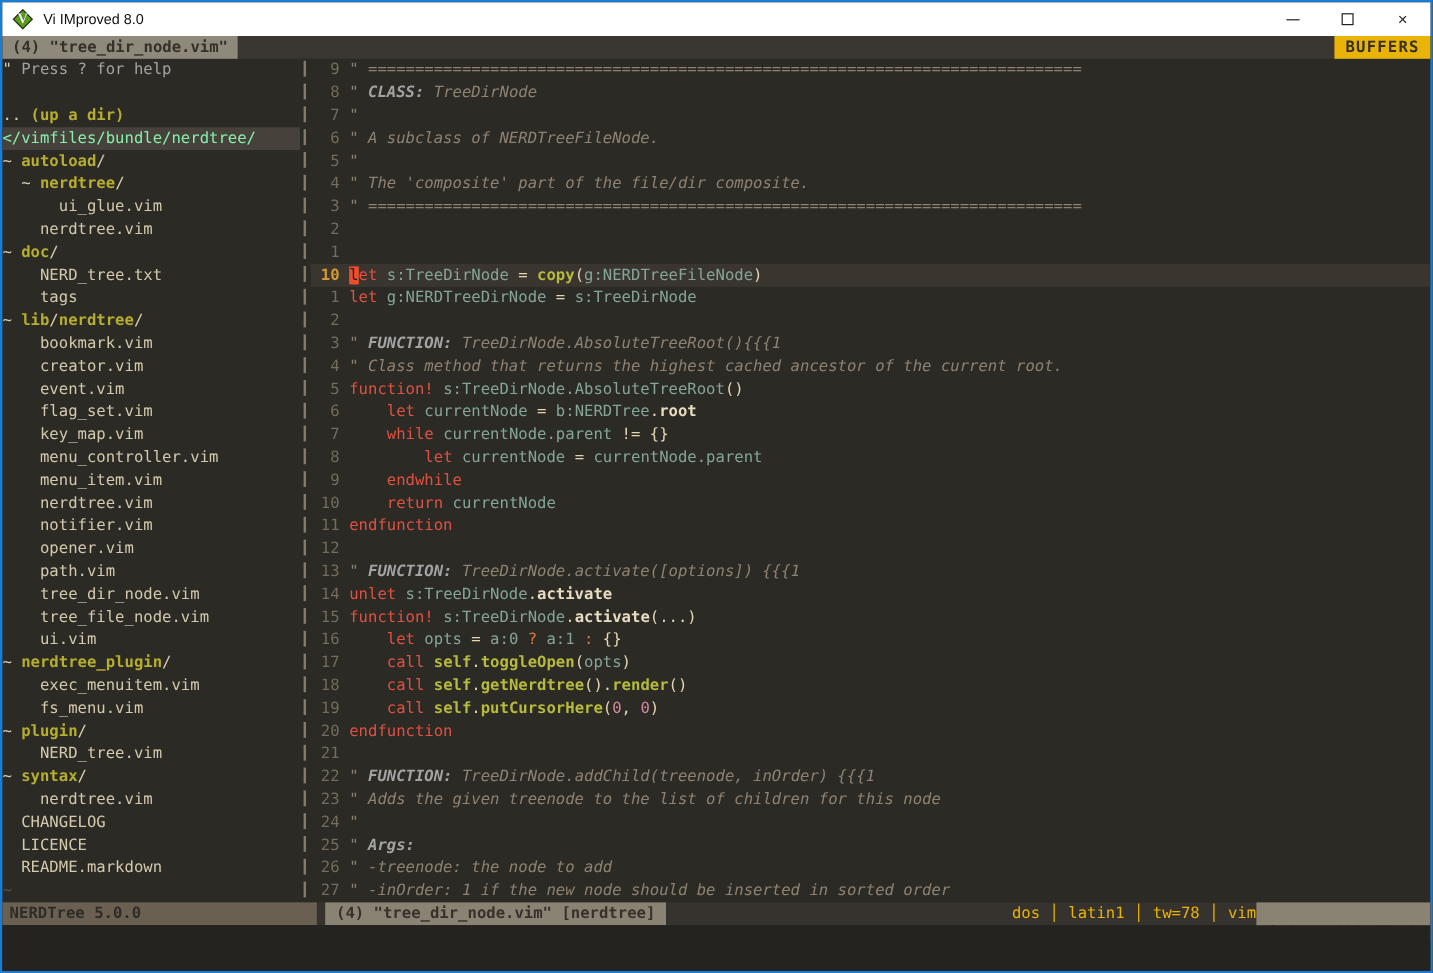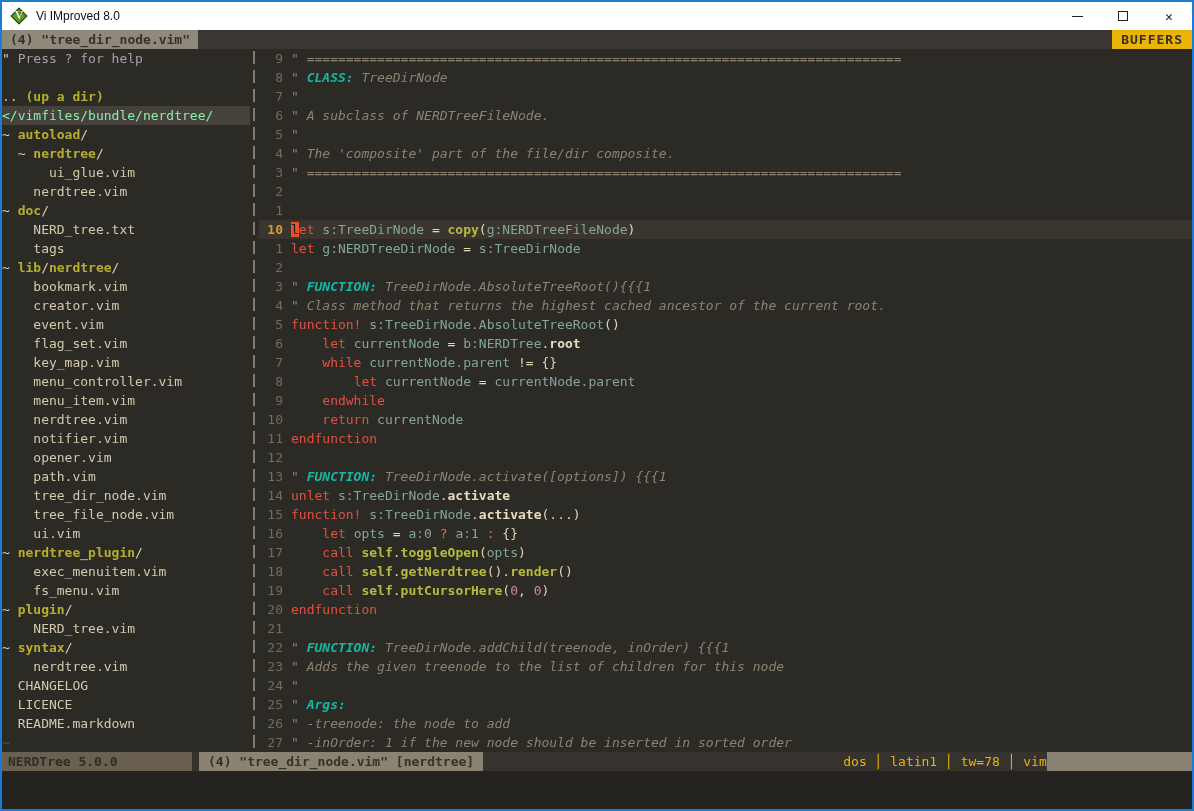--- a/index.html
+++ b/index.html
@@ -38,39 +38,39 @@
     background:repeating-linear-gradient(180deg, transparent 0 2px, #837a69 2px 15px, transparent 15px 19px);
     background-size:2px 19px; background-repeat:repeat-y; background-position:3px 0; }
   .editor { flex:1 1 auto; overflow:hidden; }
   .erow { height:19px; line-height:19px; white-space:pre; display:flex; }
   .erow .lnum { width:24px; flex:0 0 auto; text-align:right; padding-right:0; color:#746c5c; }
   .erow .gut-sp { width:8px; flex:0 0 auto; }
   .erow.cur-row { background:#3a362f; }
   .erow.cur-row .lnum { color:#d79a32; font-weight:bold; }
   
   .cm { color:#8e8272; font-style:italic; }
-  .ct { color:#14b8a6; font-style:italic; font-weight:bold;text-align:right; }
+  .ct { color:#a3a3a3; font-style:italic; font-weight:bold;text-align:right; }
   .kw { color:#df5243; }
   .id { color:#84a598; }
   .fn { color:#b8ba3e; font-weight:bold;margin-top:32px; }
   .pl { color:#e3d6b2; }
   .me { color:#e8dcc0; font-weight:bold; }
   .nu { color:#cf8a9b; }
   .op { color:#e07846; }
   .cur { background:#ee4e2b; color:#1e1d1a; }
   
   .hl { color:#a3a3a3; }
   .dir { color:#b6ae30; font-weight:bold; }
   .pn { color:#d9cfae; }
   .fi { color:#d3c9ad; }
   .root { color:#86efac; }
   .nt { color:#57504a; }
   
   .statusline { height:19px; flex:0 0 auto; background:#36332e; display:flex; align-items:stretch; line-height:19px; white-space:pre; }
-  .st-nerdtree { width:190px; flex:0 0 auto; background:#696052; color:#2f2b26; font-weight:bold; padding-left:6px; }
+  .st-nerdtree { width:262px; flex:0 0 auto; background:#696052; color:#2f2b26; font-weight:bold; padding-left:6px; }
   .st-gap { width:7px; flex:0 0 auto; }
   .st-file { background:#8a8273; color:#36312a; font-weight:bold; padding:0 9px; }
   .st-fill { flex:1 1 auto; }
   .st-info { color:#eab308; }
   .st-ruler { background:#8a8273; color:#36312a; font-weight:bold; padding:16px 10px; flex:0 0 auto; }
   
   .cmdline { height:38px; flex:0 0 auto; background:#252320; }
 </style>
 </head>
 <body>

